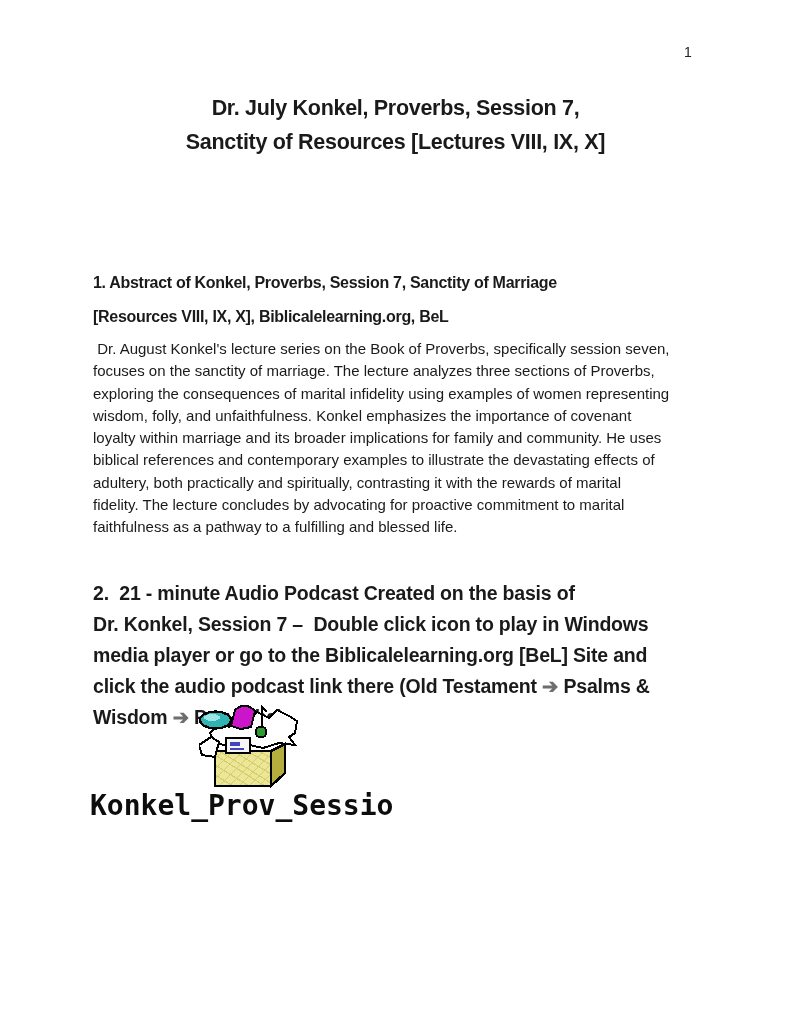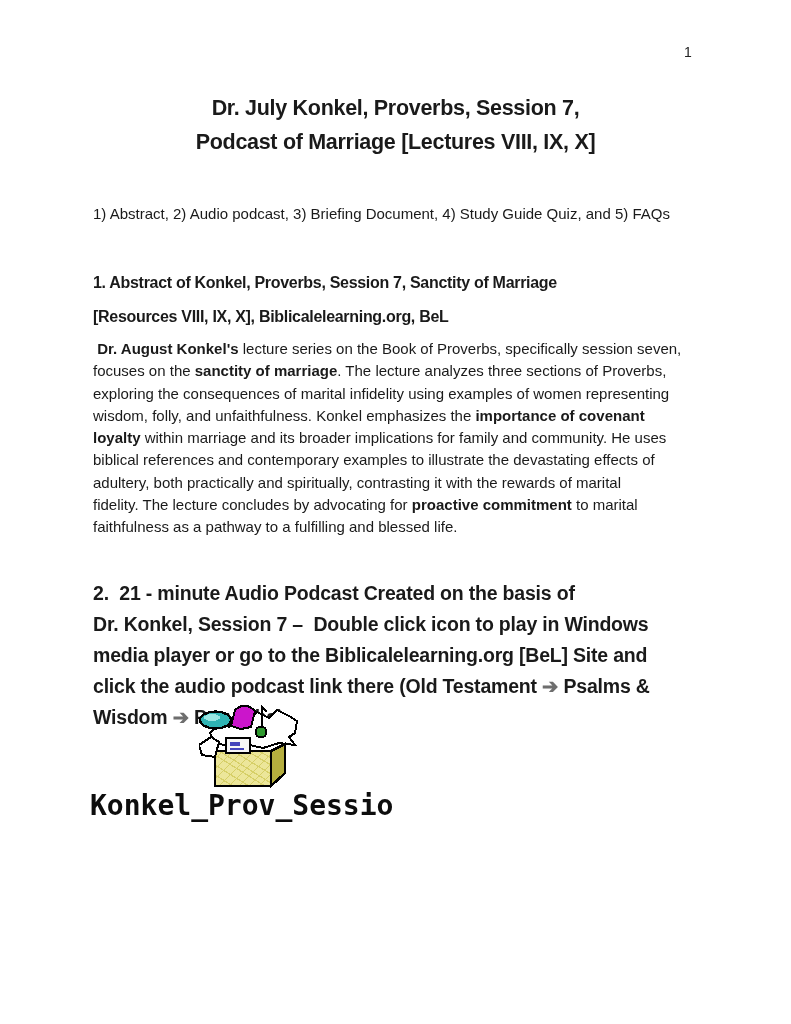--- a/index.html
+++ b/index.html
@@ -30,21 +30,21 @@
     font-size:15px; line-height:20px;
   }
   .s1-heading {
     position:absolute; top:266px; left:93px; width:630px;
     font-weight:bold; font-size:16px; line-height:34px; letter-spacing:-0.3px;
   }
   .abstract-paragraph {
     position:absolute; top:338px; left:93px; width:630px;
     font-size:15px; line-height:22.3px; white-space:pre-wrap;
   }
-  .abstract-paragraph .b { font-weight:bold;text-align:right; }
+  .abstract-paragraph .b { font-weight:normal;text-align:right; }
   .s2-heading {
     position:absolute; top:578px; left:93px; width:630px;
     font-weight:bold; font-size:19.5px; line-height:31px;
     letter-spacing:-0.2px; white-space:pre-wrap;
   }
   .s2-heading .arrow { color:var(--arrow); }
   .attachment {
     position:absolute; top:699px; left:90px; width:320px;
   }
   .attachment-icon {
@@ -72,24 +72,23 @@
 </style>
 </head>
 <body>
 
 <div class="page">
 
   <div class="page-number">1</div>
 
   <div class="doc-title">
       <div>Dr. July Konkel, Proverbs, Session 7,</div>
-      <div>Podcast of Marriage [Lectures VIII, IX, X]</div>
+      <div>Sanctity of Resources [Lectures VIII, IX, X]</div>
     </div>
 
-  <div class="doc-subtitle">1) Abstract, 2) Audio podcast, 3) Briefing Document, 4) Study Guide Quiz, and 5) FAQs</div>
 
   <div class="s1-heading">
       <div>1. Abstract of Konkel, Proverbs, Session 7, Sanctity of Marriage</div>
       <div>[Resources VIII, IX, X], Biblicalelearning.org, BeL</div>
     </div>
 
   <div class="abstract-paragraph"><div><span> </span><span class="b">Dr. August Konkel's</span><span> lecture series on the Book of Proverbs, specifically session seven,</span></div><div><span>focuses on the </span><span class="b">sanctity of marriage</span><span>. The lecture analyzes three sections of Proverbs,</span></div><div><span>exploring the consequences of marital infidelity using examples of women representing</span></div><div><span>wisdom, folly, and unfaithfulness. Konkel emphasizes the </span><span class="b">importance of covenant</span></div><div><span class="b">loyalty</span><span> within marriage and its broader implications for family and community. He uses</span></div><div><span>biblical references and contemporary examples to illustrate the devastating effects of</span></div><div><span>adultery, both practically and spiritually, contrasting it with the rewards of marital</span></div><div><span>fidelity. The lecture concludes by advocating for </span><span class="b">proactive commitment</span><span> to marital</span></div><div><span>faithfulness as a pathway to a fulfilling and blessed life.</span></div></div>
 
   <div class="s2-heading"><div><span>2.  21 - minute Audio Podcast Created on the basis of</span></div><div><span>Dr. Konkel, Session 7 –  Double click icon to play in Windows</span></div><div><span>media player or go to the Biblicalelearning.org [BeL] Site and</span></div><div><span>click the audio podcast link there (Old Testament </span><span class="arrow">➔</span><span> Psalms &amp;</span></div><div><span>Wisdom </span><span class="arrow">➔</span><span> Proverbs).</span></div></div>
 

